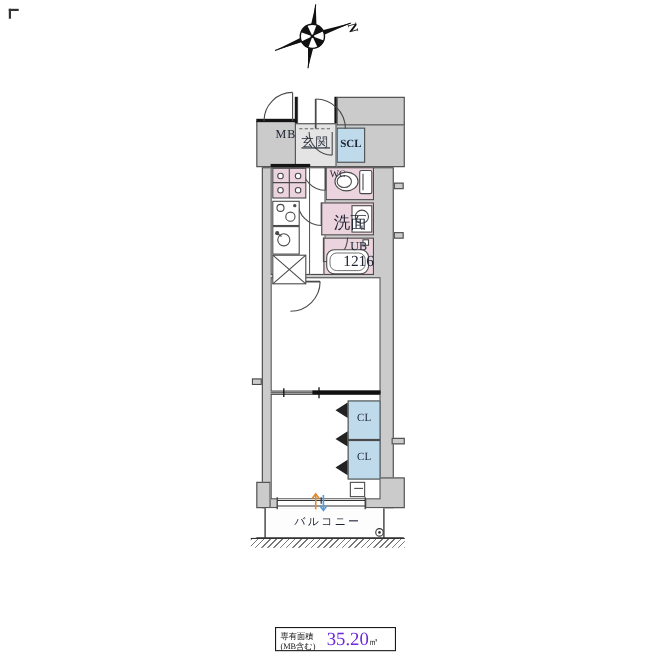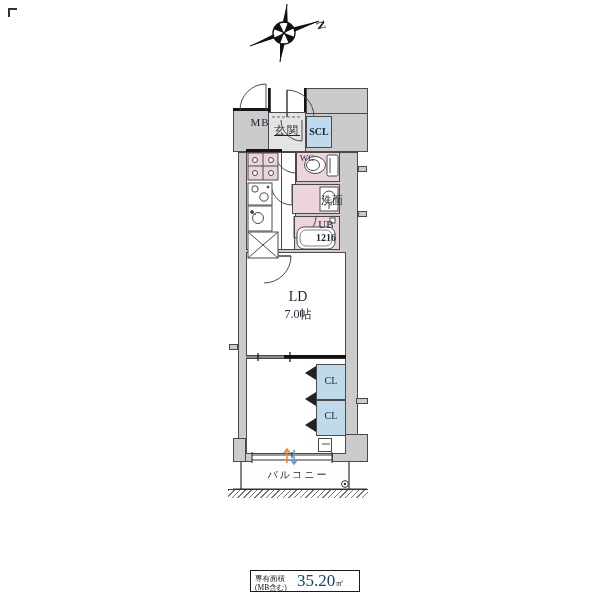--- a/index.html
+++ b/index.html
@@ -18,21 +18,21 @@
   .cropmark{border-top:2px solid #333;border-left:2px solid #333;z-index:1;}
   
   .tbox{position:absolute;border:1.6px solid #1a1a1a;background:#fff;z-index:6;box-sizing:border-box;}
   .tbox .cellL{position:absolute;left:0;top:0;height:100%;border-right:1.6px solid #1a1a1a;box-sizing:border-box;
     display:flex;align-items:center;justify-content:center;}
   .tbox .cellR{position:absolute;right:0;top:0;height:100%;display:flex;align-items:center;justify-content:center;}
   .big{font-size:20px;color:#111;}
   .suffix{font-size:10px;color:#111;}
   .mid{font-size:12px;color:#111;letter-spacing:1px;}
   .tiny{font-size:7.5px;line-height:1.25;color:#111;text-align:left;}
-  .areaval{font-size:17px;color:#0c4a6e;}
+  .areaval{font-size:17px;color:#6d28d9;}
   .areaunit{font-size:9px;color:#111;}
 </style>
 </head>
 <body>
 
 <div class="stage">
 
   <div class="abs cropmark" style="left:8px;top:8px;width:9px;height:9px;"></div>
 
   <div class="abs gray" style="left:233px;top:110px;width:135px;height:42px;"></div>
@@ -204,28 +204,24 @@
     <g>
       <circle cx="345" cy="484" r="3.4" fill="#fff" stroke="#333" stroke-width="1"></circle>
       <circle cx="345" cy="484" r="1.2" fill="#333"></circle>
     </g>
   </svg>
 
   <div class="lbl" style="left:244px;top:116px;width:32px;font-size:11px;letter-spacing:1px;">MB</div>
   <div class="lbl" style="left:269px;top:124px;width:36px;font-size:11px;letter-spacing:2px;text-decoration:underline;">玄関</div>
   <div class="lbl" style="left:306px;top:126px;width:26px;font-size:10px;font-weight:bold;">SCL</div>
   <div class="lbl" style="left:296px;top:153px;width:22px;font-size:9px;">WC</div>
-  <div class="lbl" style="left:294px;top:194px;width:49px;font-size:11px;text-align:right;">洗面</div>
+  <div class="lbl" style="left:294px;top:194px;width:49px;font-size:15px;">洗面</div>
   <div class="lbl" style="left:308px;top:218px;width:36px;font-size:11px;">
     <span>UB</span><br>
-    <span style="font-size:10px;font-weight:bold;">1216</span>
-  </div>
-  <div class="lbl" style="left:266px;top:289px;width:64px;font-size:14px;">
-    <span>LD</span><br>
-    <span style="font-size:12px;">7.0帖</span>
+    <span style="font-size:14px;">1216</span>
   </div>
   <div class="lbl" style="left:316px;top:375px;width:30px;font-size:10px;">CL</div>
   <div class="lbl" style="left:316px;top:410px;width:30px;font-size:10px;">CL</div>
   <div class="lbl" style="left:258px;top:469px;width:80px;font-size:10px;letter-spacing:2px;">バルコニー</div>
 
   <div class="tbox" style="left:250px;top:570px;width:110px;height:22px;">
     <div class="abs tiny" style="left:4px;top:3px;">
       <span>専有面積</span><br>
       <span>(MB含む)</span>
     </div>

